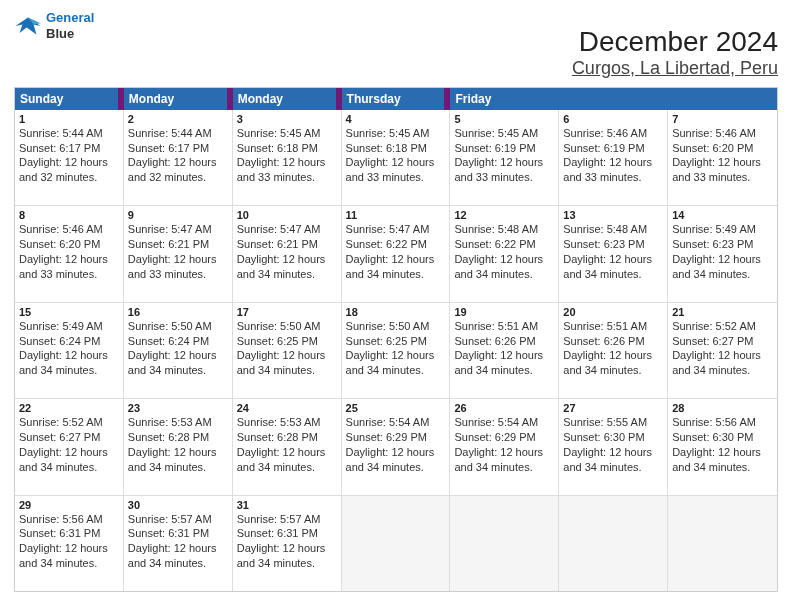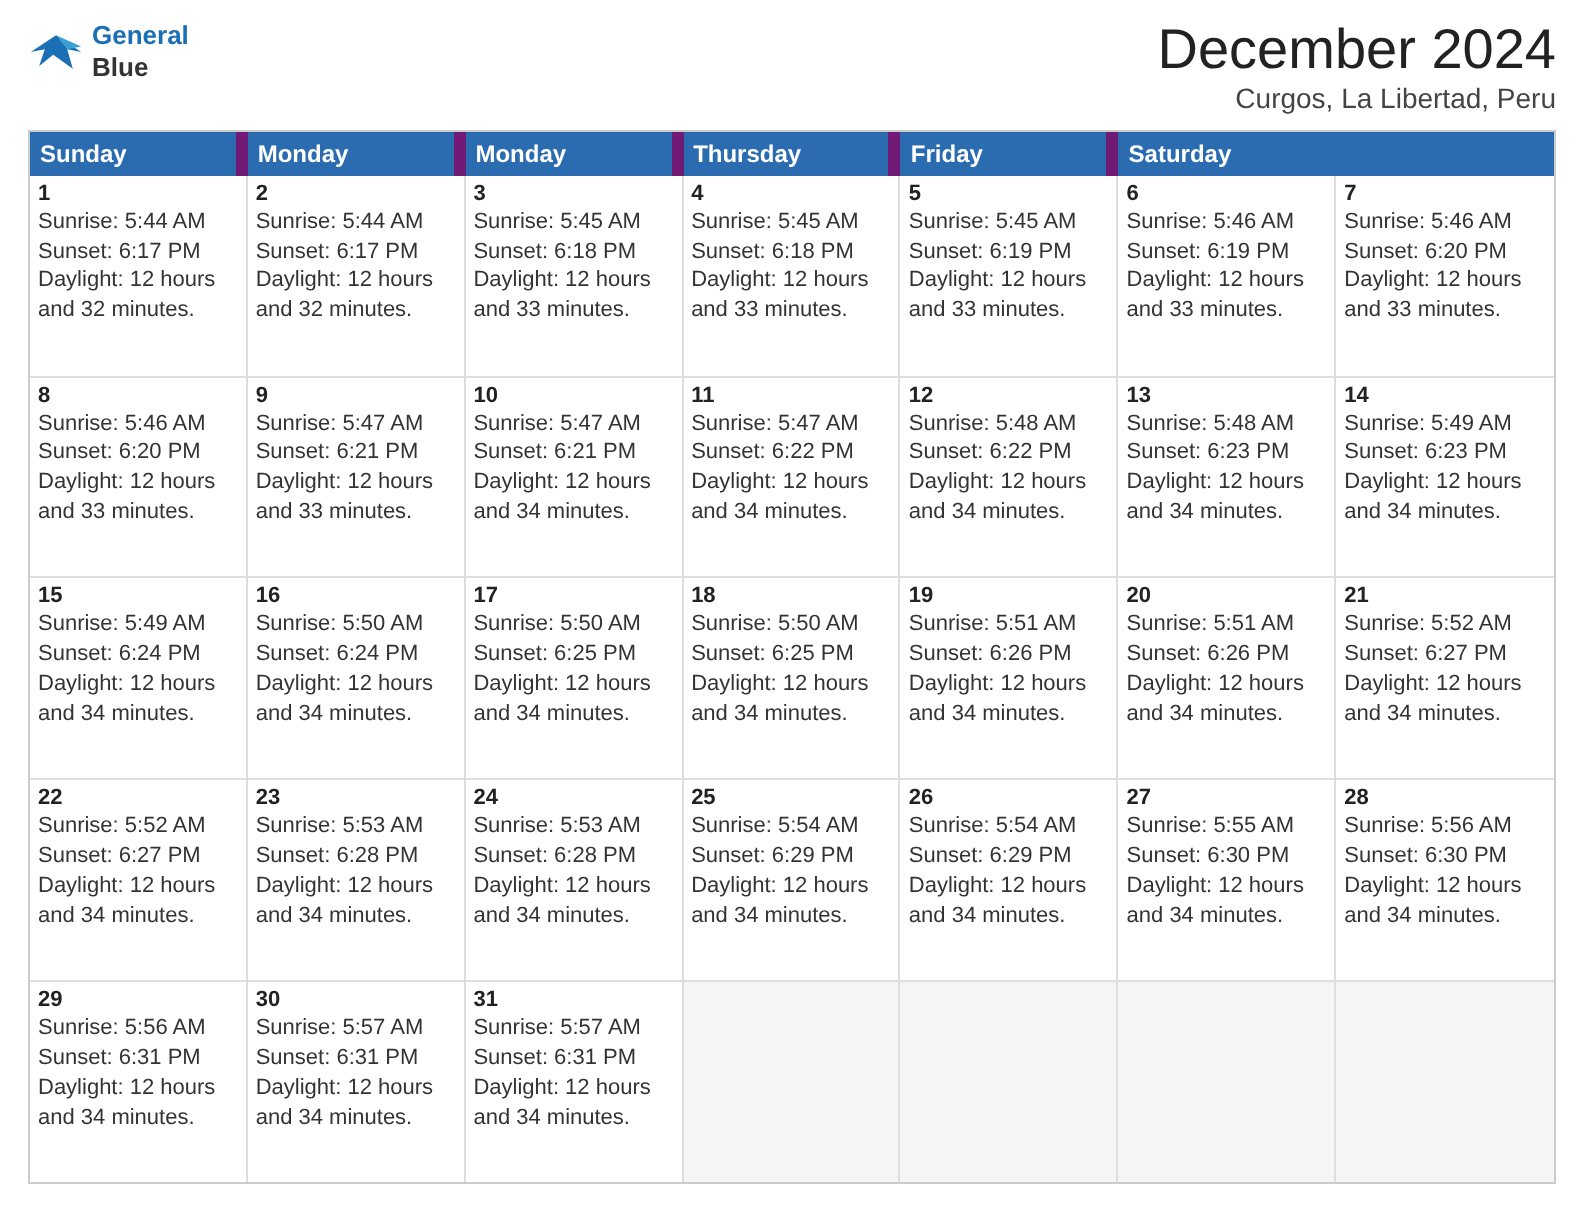--- a/index.html
+++ b/index.html
@@ -37,31 +37,33 @@
     }
     .logo-text span {
       color: #1a6fb5;
     }
     .logo-bird {
       width: 28px;
       height: 28px;
     }
     .title-area {
       text-align: right;
+      margin-top: 17px;
     }
     .title-area h1 {
       font-size: 28px;
       font-weight: normal;
       color: #222;
       line-height: 1.1;
     }
     .title-area h2 {
-      font-size: 14px;
+      font-size: 18px;
       font-weight: normal;
       color: #444;
+      text-decoration: underline;
     }
     .calendar {
       flex: 1;
       display: flex;
       flex-direction: column;
       border: 1px solid #ccc;
     }
     .cal-header {
       display: grid;
       grid-template-columns: repeat(7, 1fr);
@@ -141,21 +143,20 @@
     </div>
   </div>
 
   <div class="calendar">
     <div class="cal-header">
       <div class="cal-header-cell">Sunday</div>
       <div class="cal-header-cell">Monday</div>
       <div class="cal-header-cell">Monday</div>
       <div class="cal-header-cell">Thursday</div>
       <div class="cal-header-cell">Friday</div>
-      <div class="cal-header-cell">Saturday</div>
     </div>
     <div class="cal-body">
 
       <div class="cal-row">
         <div class="cal-cell">
           <span class="day-num">1</span>
           <span class="info">Sunrise: 5:44 AM<br>Sunset: 6:17 PM<br>Daylight: 12 hours and 32 minutes.</span>
         </div>
         <div class="cal-cell">
           <span class="day-num">2</span>

